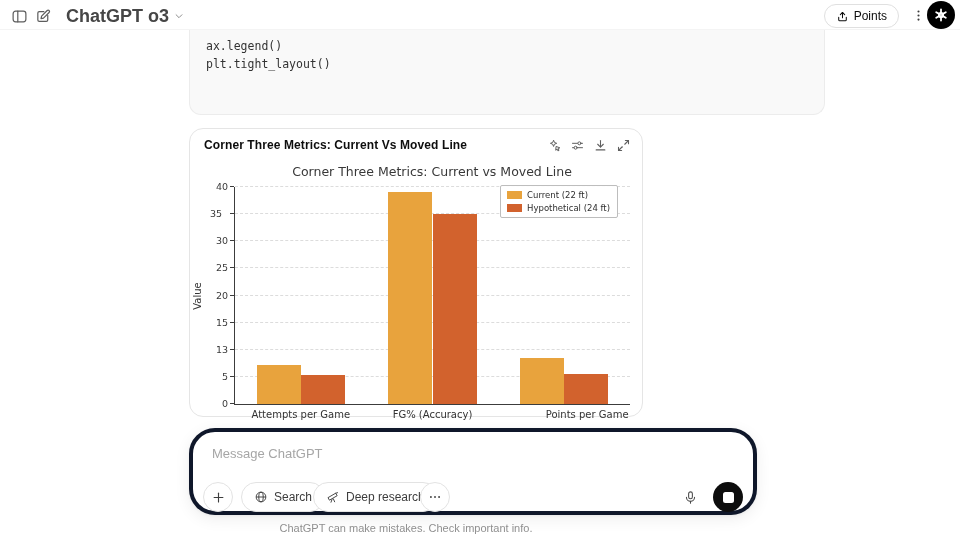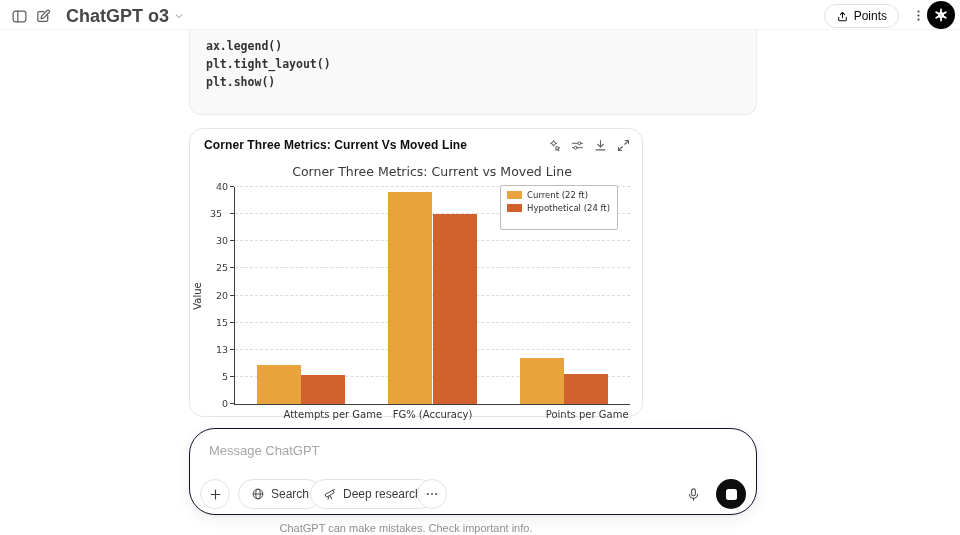--- a/index.html
+++ b/index.html
@@ -18,23 +18,23 @@
   #share-btn { position:absolute; right:61px; top:4px; height:24px; border:1px solid #e0e0e0;
     border-radius:999px; background:#fff; display:flex; align-items:center; gap:5px;
     padding:0 11px; cursor:pointer; }
   #share-btn .lbl { font-size:12px; font-weight:500; color:#0d0d0d; }
   #kebab-btn { position:absolute; right:32px; top:5px; width:20px; height:20px; display:flex;
     align-items:center; justify-content:center; color:#ololo; color:#3c3c3c; cursor:pointer; }
   #account-btn { position:absolute; right:5px; top:1px; width:28px; height:28px; border-radius:50%;
     background:#000; display:flex; align-items:center; justify-content:center; cursor:pointer; }
 
   
-  #code-block { position:absolute; left:189px; top:30px; width:568px; height:85px;
+  #code-block { position:absolute; left:189px; top:30px; width:636px; height:85px;
     background:#f9f9f9; border:1px solid #ececec; border-top:none;
-    border-radius:0 0 12px 12px; padding:7px 16px; overflow:hidden;font-weight:bold; }
+    border-radius:0 0 12px 12px; padding:7px 16px; overflow:hidden; }
   .code-line { font-family:"DejaVu Sans Mono","Liberation Mono",monospace; font-size:11.5px;
     line-height:18px; color:#333; white-space:pre; }
   .tok-str { color:#418a3e; }
   .tok-num { color:#c26a1d; }
 
   
   #chart-card { position:absolute; left:189px; top:128px; width:454px; height:289px;
     background:#fff; border:1px solid #e5e5e5; border-radius:14px; }
   #chart-card-title { position:absolute; left:14px; top:9px; font-size:12px; font-weight:700;
     color:#0d0d0d; letter-spacing:.1px; }
@@ -51,29 +51,29 @@
   .gridline { position:absolute; left:0; width:100%; height:0; border-top:1px dashed #dcdcdc; }
   .y-tick-label { position:absolute; right:calc(100% + 7px); width:24px; text-align:right;
     font-size:9.5px; color:#3a3a3a; font-family:"DejaVu Sans",sans-serif; }
   .y-tick-mark { position:absolute; left:-5px; width:4px; height:0; border-top:1.2px solid #3c3c3c; }
   .bar { position:absolute; bottom:0; }
   .x-label { position:absolute; top:calc(100% + 5px); transform:translateX(-50%);
     font-size:10px; color:#333; white-space:nowrap; font-family:"DejaVu Sans",sans-serif; }
   #ylabel { position:absolute; left:-38px; top:50%; transform:translate(-50%,-50%) rotate(-90deg);
     font-size:10px; color:#333; font-family:"DejaVu Sans",sans-serif; }
   #chart-legend { position:absolute; top:-2px; right:12px; background:rgba(255,255,255,.92);
-    border:1px solid #bdbdbd; border-radius:2px; padding:4px 7px 16px 6px; display:flex;
+    border:1px solid #bdbdbd; border-radius:2px; padding:4px 7px 4px 6px; display:flex;
     flex-direction:column; gap:3px; }
   .legend-item { display:flex; align-items:center; gap:5px; }
   .legend-swatch { width:15px; height:8px; }
   .legend-name { font-size:8.5px; color:#2e2e2e; font-family:"DejaVu Sans",sans-serif; white-space:nowrap; }
 
   
   #composer { position:absolute; left:189px; top:428px; width:568px; height:87px; background:#fff;
-    border:1px solid #0f172a; border-radius:26px;
+    border:4px solid #0f172a; border-radius:26px;
     box-shadow:0 4px 16px rgba(0,0,0,.07), 0 1px 3px rgba(0,0,0,.05); }
   #composer-input { position:absolute; left:19px; top:11px; width:400px; height:20px; border:none;
     outline:none; font-size:13px; color:#0d0d0d; font-family:"Liberation Sans",sans-serif; background:transparent; }
   #composer-input::placeholder { color:#a6a6a6; }
   .comp-circle { position:absolute; width:30px; height:30px; border:1px solid #e3e3e3;
     border-radius:50%; background:#fff; display:flex; align-items:center; justify-content:center;
     color:#3d3d3d; cursor:pointer; }
   .comp-pill { position:absolute; height:30px; border:1px solid #e3e3e3; border-radius:999px;
     background:#fff; display:flex; align-items:center; gap:6px; padding:0 12px; cursor:pointer; color:#3d3d3d; }
   .comp-pill .lbl { font-size:12px; color:#3d3d3d; }
@@ -139,21 +139,20 @@
       <line x1="12" y1="4.6" x2="12" y2="10.4" transform="rotate(300 12 12)"></line>
       <circle cx="12" cy="12" r="3.1" fill="none" stroke-width="2"></circle>
     </svg>
   </div>
 </div>
 
 <div id="code-block">
   <div id="code-lines">
       <div class="code-line"><span>ax.legend()</span></div>
       <div class="code-line"><span>plt.tight_layout()</span></div>
-      <div class="code-line"><span>plt.show()</span></div>
     </div>
 </div>
 
 <div id="chart-card">
   <div id="chart-card-title">Corner Three Metrics: Current Vs Moved Line</div>
   <div id="chart-toolbar">
     <div class="ct-btn">
       <svg width="15" height="15" viewBox="0 0 24 24" fill="none" stroke="currentColor" stroke-width="1.6" stroke-linejoin="round">
         <path d="M10.5 3.5l1.4 3.6 3.6 1.4-3.6 1.4-1.4 3.6-1.4-3.6-3.6-1.4 3.6-1.4z"></path>
         <path d="M14.5 13.5l6 2.2-2.6 1.2 1.3 2.9-1.7.8-1.3-2.9-2.2 1.9z"></path>
@@ -219,21 +218,21 @@
       </div>
     <div id="bars-layer">
         <div class="bar" style="width: 11.2%; left: 5.46667%; height: 18%; background: rgb(232, 163, 61);"></div>
         <div class="bar" style="width: 11.2%; left: 16.6667%; height: 13.25%; background: rgb(210, 98, 45);"></div>
         <div class="bar" style="width: 11.2%; left: 38.8%; height: 97.5%; background: rgb(232, 163, 61);"></div>
         <div class="bar" style="width: 11.2%; left: 50%; height: 87.5%; background: rgb(210, 98, 45);"></div>
         <div class="bar" style="width: 11.2%; left: 72.1333%; height: 21%; background: rgb(232, 163, 61);"></div>
         <div class="bar" style="width: 11.2%; left: 83.3333%; height: 14%; background: rgb(210, 98, 45);"></div>
       </div>
     <div id="x-labels">
-        <div class="x-label" style="left: 16.6667%; margin-left: 32px;">Attempts per Game</div>
+        <div class="x-label" style="left: 16.6667%;">Attempts per Game</div>
         <div class="x-label" style="left: 50%;">FG% (Accuracy)</div>
         <div class="x-label" style="left: 83.3333%; padding-left: 46px;">Points per Game</div>
       </div>
     <div id="chart-legend">
         <div class="legend-item">
           <div class="legend-swatch" style="background: rgb(232, 163, 61);"></div>
           <div class="legend-name">Current (22 ft)</div>
         </div>
         <div class="legend-item">
           <div class="legend-swatch" style="background: rgb(210, 98, 45);"></div>

